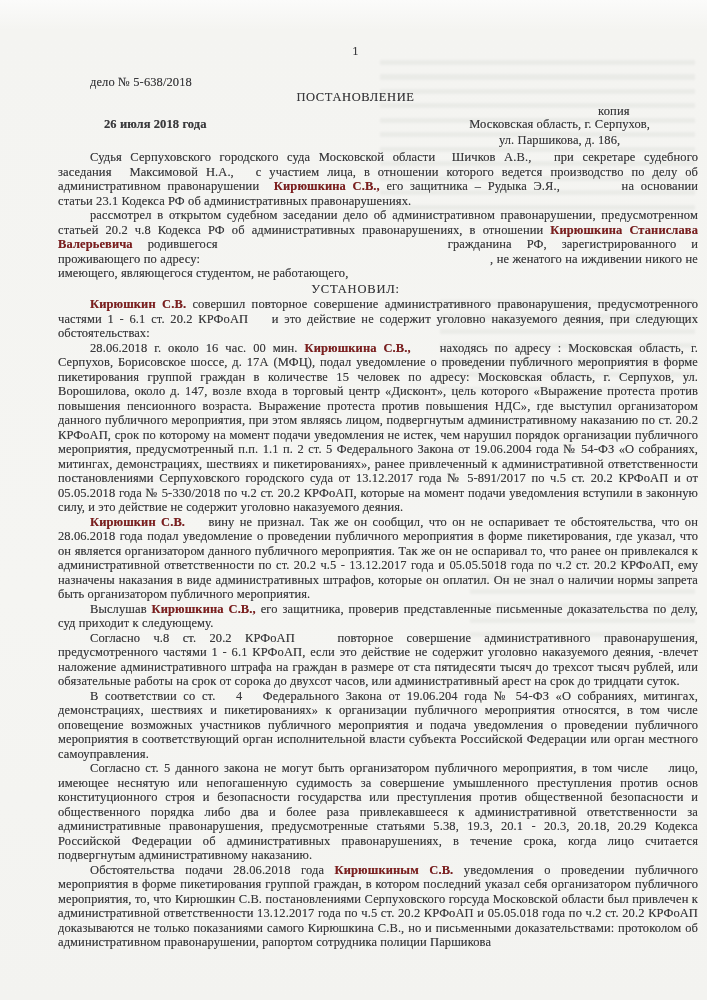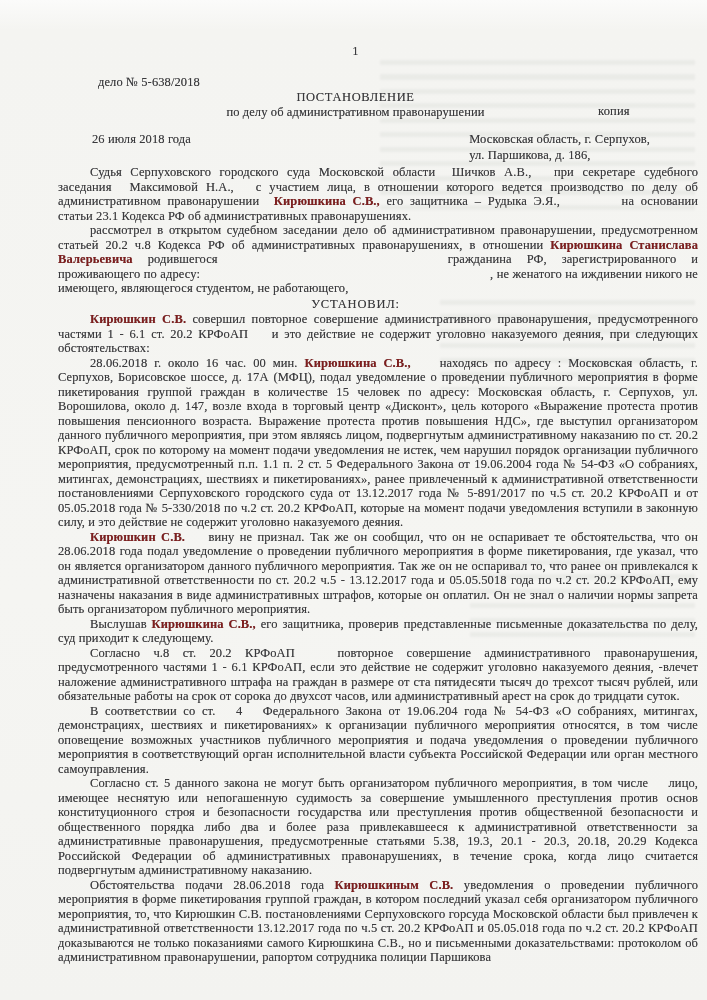--- a/index.html
+++ b/index.html
@@ -30,21 +30,21 @@
     line-height: 14.5px;
     letter-spacing: 0.1px;
     text-shadow: 0 0 0.5px rgba(58,58,61,0.55);
   }
   .page-number {
     text-align: center;
     margin-right: 45px;
     height: 15px;
   }
   .case-number {
-    margin-left: 40px;
+    margin-left: 32px;
     margin-top: 16px;
     height: 15px;
   }
   .title-row {
     position: relative;
     text-align: center;
     margin-right: 45px;
     height: 15px;
     margin-top: 0;
   }
@@ -62,25 +62,26 @@
     margin-right: 45px;
     height: 15px;
   }
   .date-row {
     display: flex;
     justify-content: space-between;
     margin-top: 12px;
     margin-bottom: 2px;
   }
   .doc-date {
-    margin-left: 34px;
+    margin-left: 46px;
     white-space: nowrap;
+    font-weight: bold;
   }
   .location {
-    text-align: left;
+    text-align: center;
     margin-right: 48px;
     line-height: 15.5px;
   }
   .body-text { }
   .para {
     margin: 0;
     text-align: justify;
     text-indent: 32px;
   }
   .heading {
@@ -122,21 +123,20 @@
   <div class="bleed bleed-2"></div>
   <div class="bleed bleed-3"></div>
 
   <div class="content">
     <div class="page-number">1</div>
     <div class="case-number">дело № 5-638/2018</div>
     <div class="title-row">
       <span class="doc-title">ПОСТАНОВЛЕНИЕ</span>
       <span class="copy-label">копия</span>
     </div>
-    <div class="subtitle">по делу об административном правонарушении</div>
     <div class="date-row">
       <span class="doc-date">26 июля 2018 года</span>
       <span class="location">
         <span>Московская область, г. Серпухов,</span><br>
         <span>ул. Паршикова, д. 186,</span>
       </span>
     </div>
     <div class="body-text">
         <p class="para"><span>Судья Серпуховского городского суда Московской области </span><span class="gap" style="width: 8px;"></span><span>Шичков А.В., </span><span class="gap" style="width: 14px;"></span><span>при секретаре судебного заседания </span><span class="gap" style="width: 10px;"></span><span>Максимовой Н.А., </span><span class="gap" style="width: 14px;"></span><span>с участием лица, в отношении которого ведется производство по делу об административном правонарушении </span><span class="gap" style="width: 8px;"></span><span class="b">Кирюшкина С.В.,</span><span> его защитника – Рудыка Э.Я.,</span><span class="gap" style="width: 55px;"></span><span> на основании статьи 23.1 Кодекса РФ об административных правонарушениях.</span></p>
         <p class="para"><span>рассмотрел в открытом судебном заседании дело об административном правонарушении, предусмотренном статьей 20.2 ч.8 Кодекса РФ об административных правонарушениях, в отношении </span><span class="b">Кирюшкина Станислава Валерьевича</span><span> родившегося</span><span class="gap" style="width: 215px;"></span><span> гражданина РФ, зарегистрированного и проживающего по адресу:</span><span class="gap" style="width: 290px;"></span><span>, не женатого на иждивении никого не имеющего, являющегося студентом, не работающего,</span></p>

